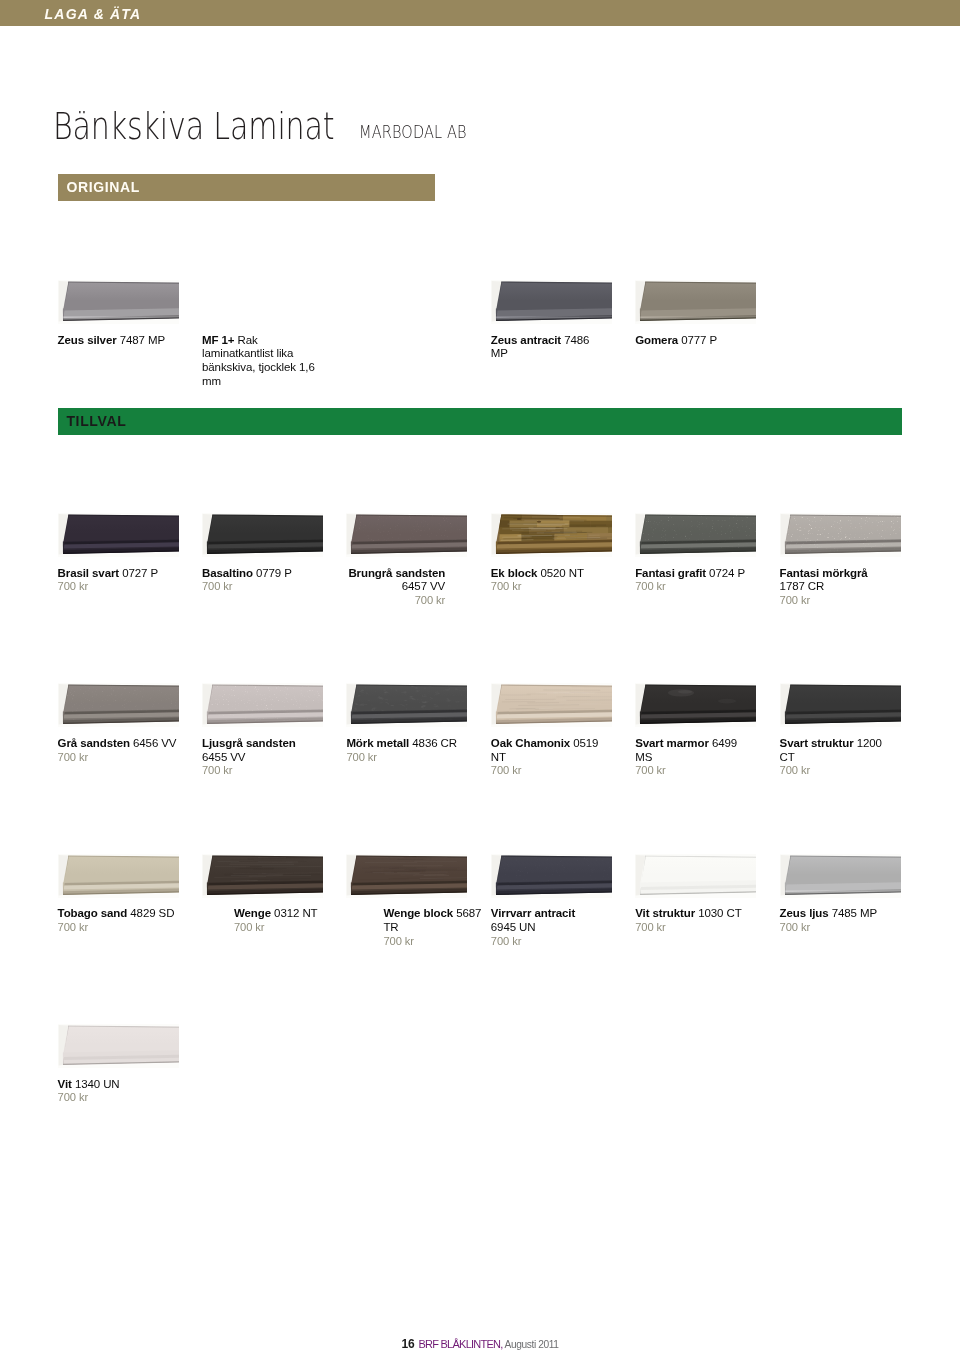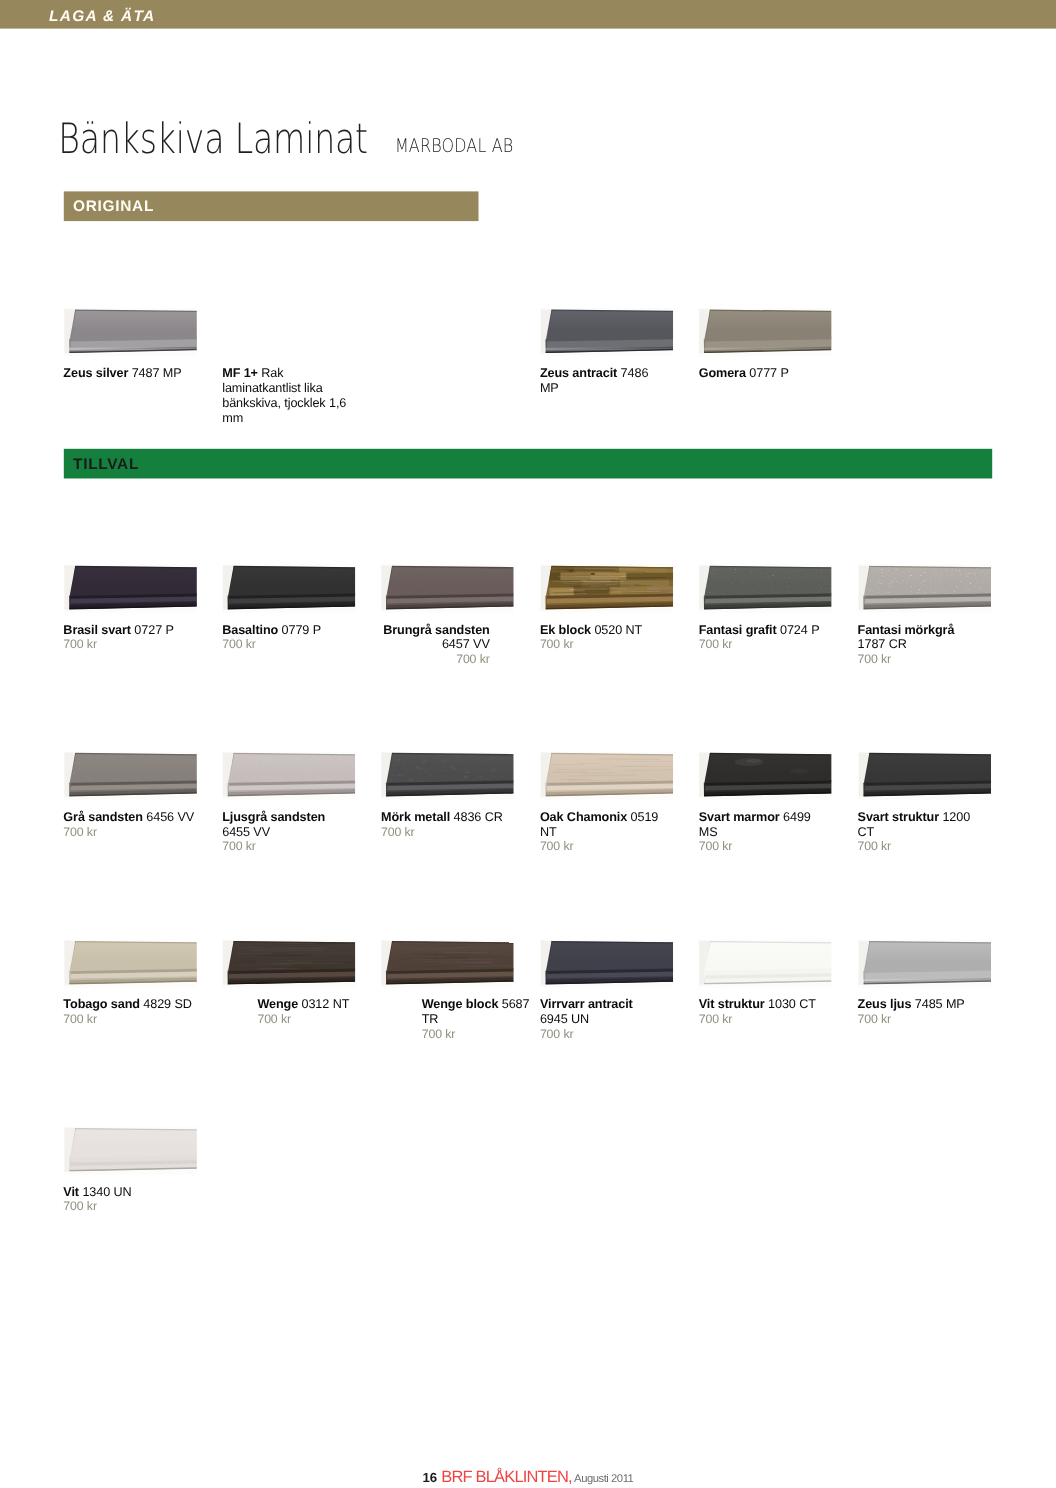--- a/index.html
+++ b/index.html
@@ -15,21 +15,21 @@
   .band.light{background:#15803d;}
   .band.light .lbl{color:#1a1a1a;}
   .cell{position:absolute;width:121px;}
   .swatch{display:block;}
   .cap{position:absolute;left:0;top:53.5px;font-size:11.5px;line-height:13.8px;color:#0c0c0c;letter-spacing:-0.1px;}
   .cap .nm{font-weight:bold;}
   .cap .cd{font-weight:normal;}
   .price{font-size:11.2px;line-height:13.8px;color:#908e7d;letter-spacing:-0.1px;}
   .footer{position:absolute;left:0;top:1334px;width:960px;text-align:center;white-space:nowrap;}
   .footer .pg{font-size:12px;font-weight:bold;color:#1a1a1a;letter-spacing:-0.2px;}
-  .footer .ft{font-size:15px;color:#ef4444;letter-spacing:-0.75px;margin-left:4px;}
+  .footer .ft{font-size:11px;color:#701a75;letter-spacing:-0.75px;margin-left:4px;}
   .footer .dt{font-size:10.2px;color:#6d6e70;letter-spacing:-0.4px;margin-left:2px;}
 </style>
 </head>
 <body>
 
 <div class="page">
 <div class="topbar">
       <span class="kicker">LAGA &amp; ÄTA</span>
     </div>
 <div class="titleblock"><span class="main">Bänkskiva Laminat</span><span class="brand">MARBODAL AB</span></div>

